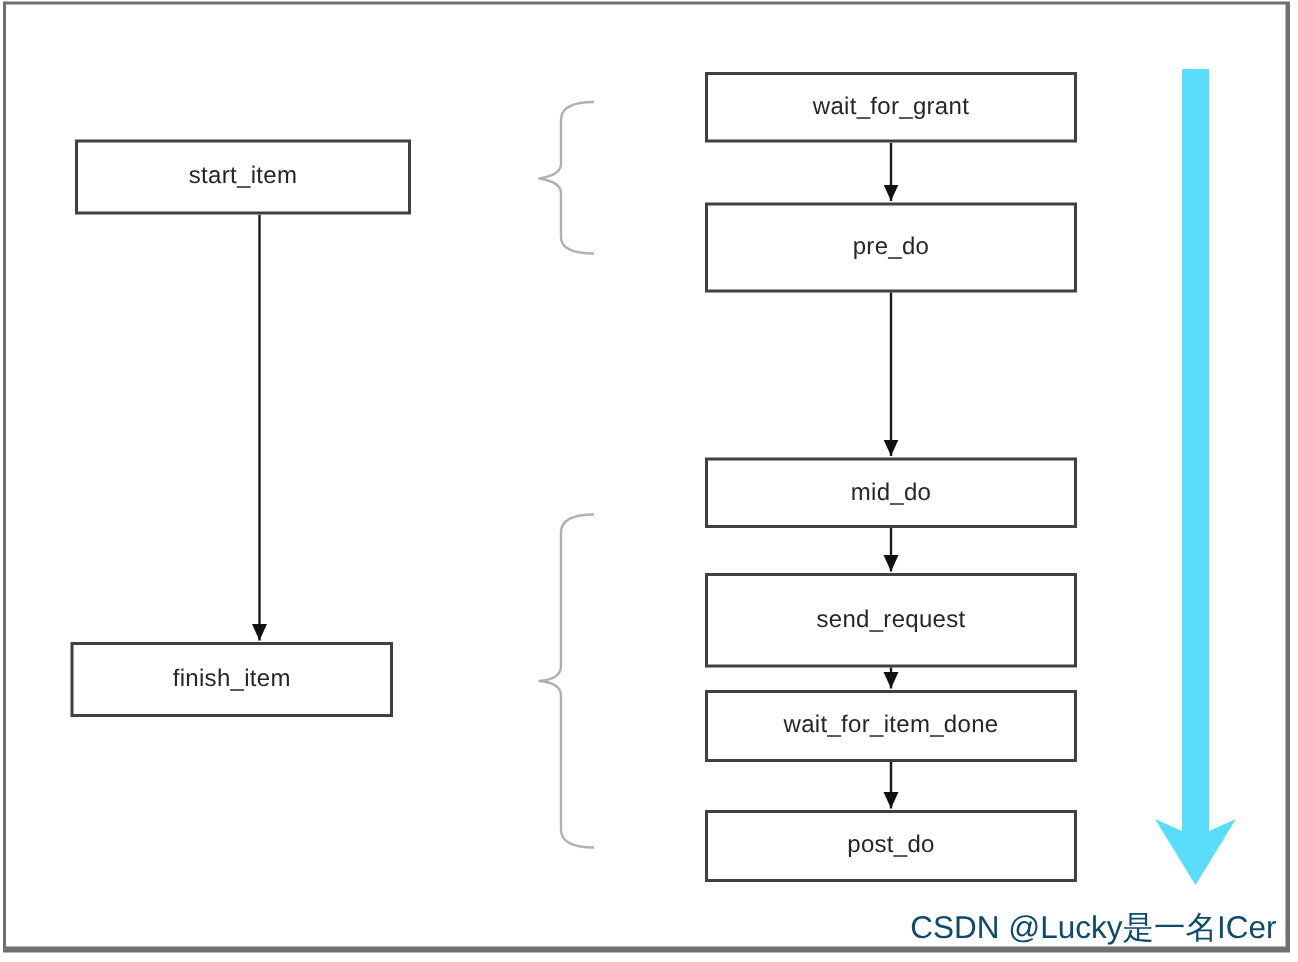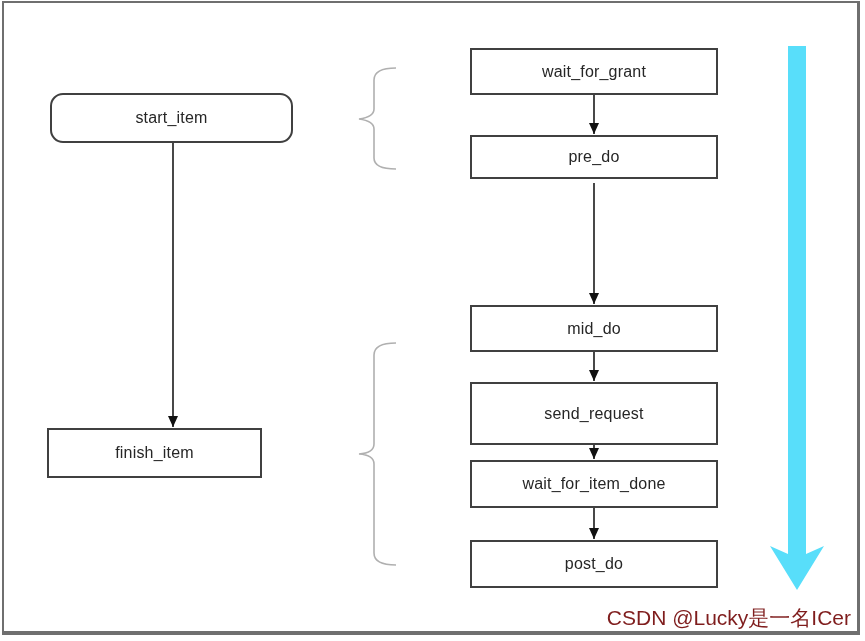--- a/index.html
+++ b/index.html
@@ -16,31 +16,31 @@
     box-sizing:border-box;pointer-events:none;
   }
   #connector-layer{position:absolute;left:0;top:0;width:865px;height:641px;}
   .node{
     position:absolute;box-sizing:border-box;
     background:#ffffff;border:2px solid #404040;
     display:flex;align-items:center;justify-content:center;
     font-size:16px;color:#262626;letter-spacing:0.2px;
     z-index:2;
   }
-  #n-start{left:50px;top:93px;width:243px;height:50px;border-radius:13px;}
+  #n-start{left:50px;top:93px;width:224px;height:50px;}
   #n-finish{left:47px;top:428px;width:215px;height:50px;}
   #n-wfg{left:470px;top:48px;width:248px;height:47px;}
-  #n-pre{left:470px;top:135px;width:248px;height:44px;}
+  #n-pre{left:470px;top:135px;width:248px;height:60px;}
   #n-mid{left:470px;top:305px;width:248px;height:47px;}
   #n-send{left:470px;top:382px;width:248px;height:63px;}
   #n-wfid{left:470px;top:460px;width:248px;height:48px;}
   #n-post{left:470px;top:540px;width:248px;height:48px;}
   #watermark{
     position:absolute;right:14px;top:604px;
-    font-size:21px;color:#7f1d1d;white-space:nowrap;z-index:3;
+    font-size:21px;color:#0c4a6e;white-space:nowrap;z-index:3;
   }
 </style>
 </head>
 <body>
 
 <div id="stage">
 
   <svg id="connector-layer" width="865" height="641" viewBox="0 0 865 641" xmlns="http://www.w3.org/2000/svg">
     <defs>
       <marker id="arrow" markerUnits="userSpaceOnUse" markerWidth="14" markerHeight="12" refX="11" refY="5" orient="auto">

